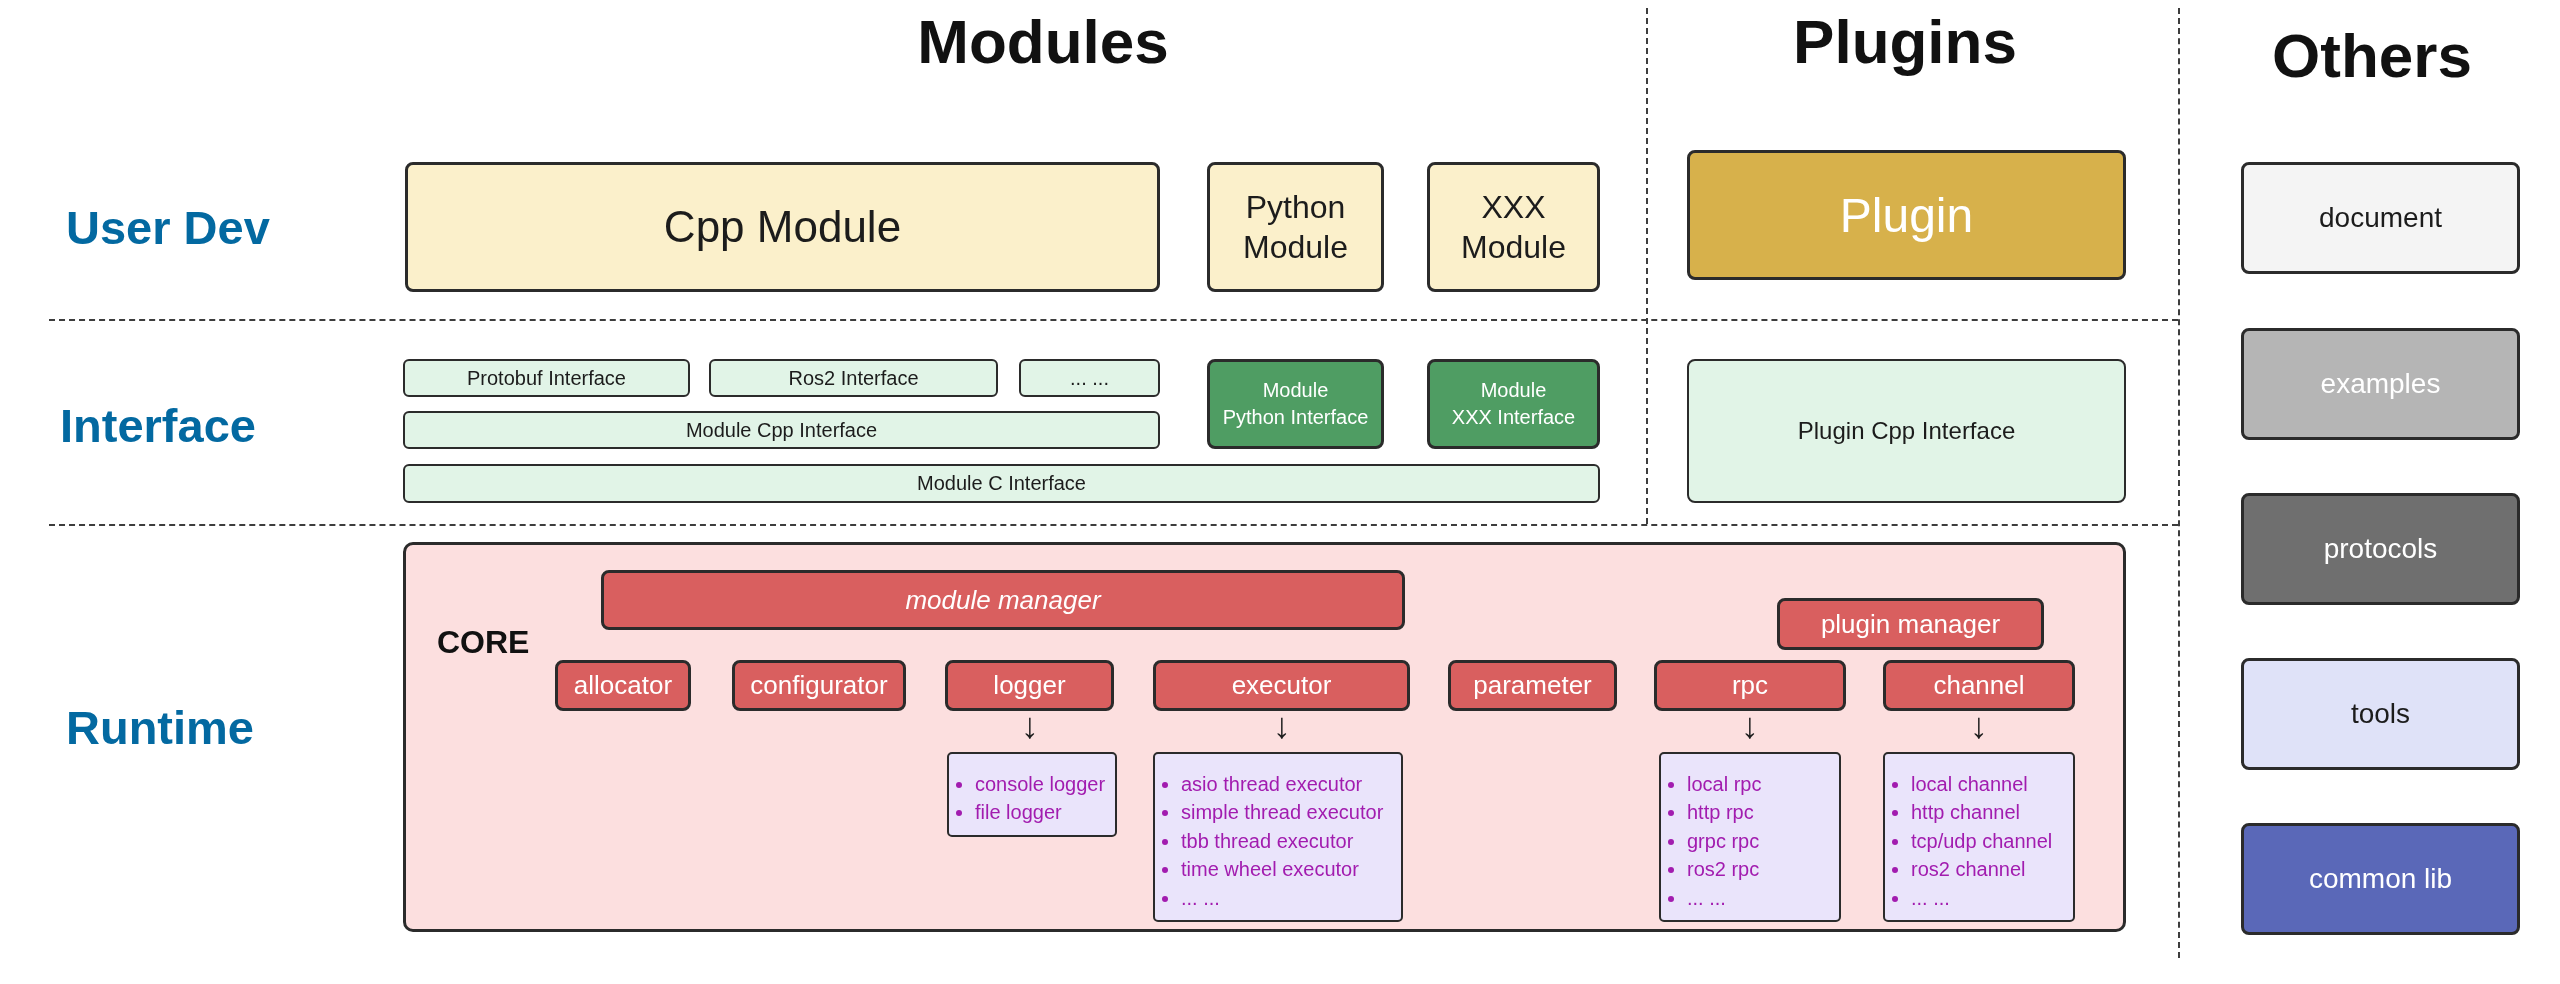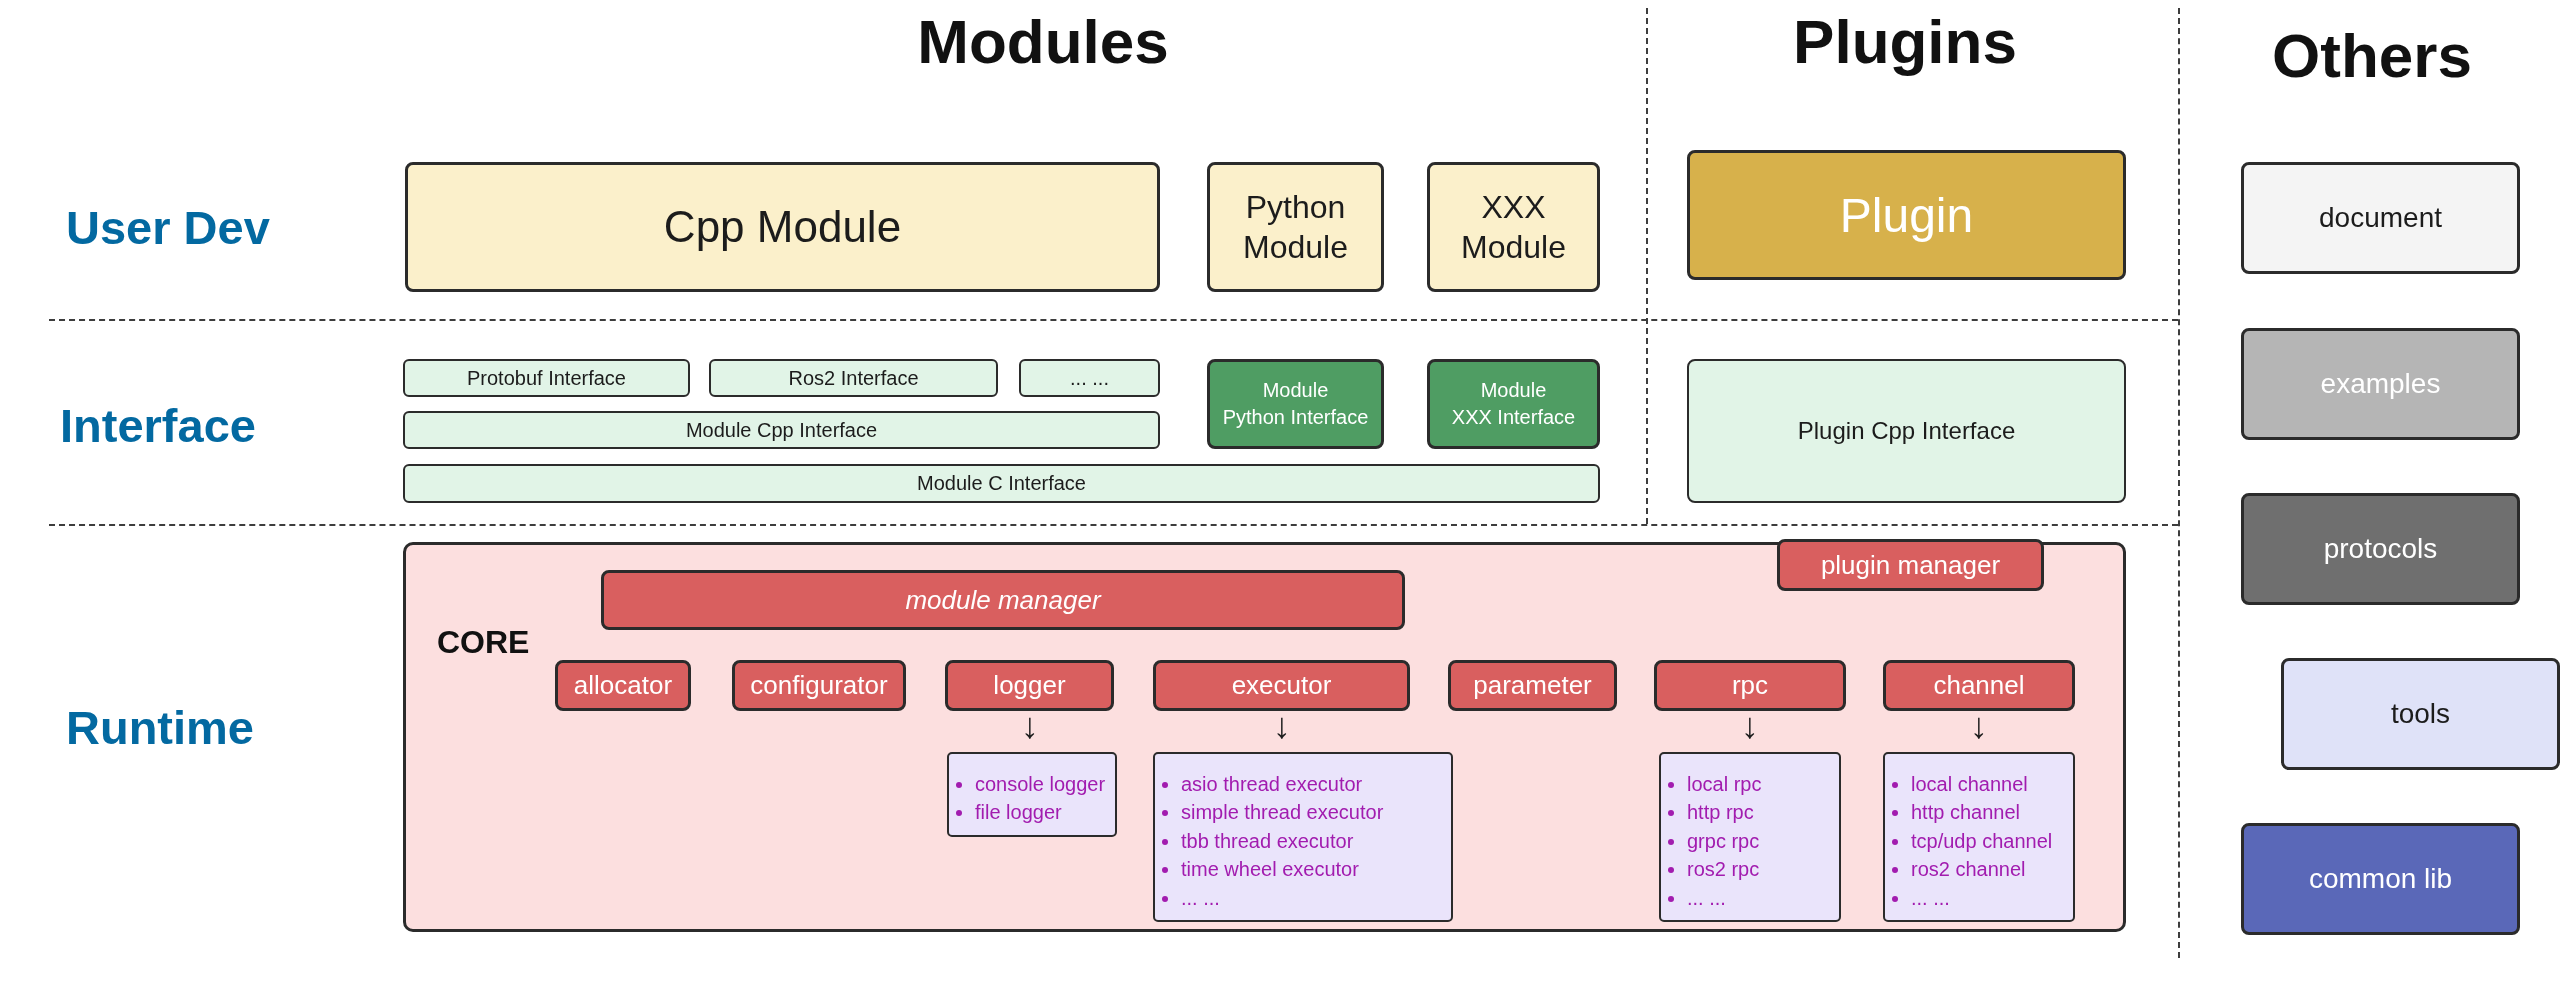--- a/index.html
+++ b/index.html
@@ -79,21 +79,21 @@
       <span class="blk">XXX Interface</span>
     </div>
   </div>
 
   <div class="box mint" style="left:1687px;top:359px;width:439px;height:144px;font-size:24px;border-width:2.5px;">Plugin Cpp Interface</div>
 
   <div class="box pink" style="left:403px;top:542px;width:1723px;height:390px;"></div>
   <div class="core-label" style="left:437px;top:624px;">CORE</div>
 
   <div class="box red" style="left:601px;top:570px;width:804px;height:60px;font-style:italic;">module manager</div>
-  <div class="box red" style="left:1777px;top:539px;width:267px;height:52px;">plugin manager</div>
+  <div class="box red" style="left:1777px;top:598px;width:267px;height:52px;">plugin manager</div>
 
   <div class="box red" style="left:555px;top:660px;width:136px;height:51px;">allocator</div>
   <div class="box red" style="left:732px;top:660px;width:174px;height:51px;">configurator</div>
   <div class="box red" style="left:945px;top:660px;width:169px;height:51px;">logger</div>
   <div class="box red" style="left:1153px;top:660px;width:257px;height:51px;">executor</div>
   <div class="box red" style="left:1448px;top:660px;width:169px;height:51px;">parameter</div>
   <div class="box red" style="left:1654px;top:660px;width:192px;height:51px;">rpc</div>
   <div class="box red" style="left:1883px;top:660px;width:192px;height:51px;">channel</div>
 
   <div class="arrow" style="left:1030px;top:708px;">↓</div>
@@ -101,21 +101,21 @@
   <div class="arrow" style="left:1750px;top:708px;">↓</div>
   <div class="arrow" style="left:1979px;top:708px;">↓</div>
 
   <div class="box lav" style="left:947px;top:752px;width:170px;">
     <ul>
       <li>console logger</li>
       <li>file logger</li>
     </ul>
   </div>
 
-  <div class="box lav" style="left:1153px;top:752px;width:300px;">
+  <div class="box lav" style="left:1153px;top:752px;width:250px;">
     <ul>
       <li>asio thread executor</li>
       <li>simple thread executor</li>
       <li>tbb thread executor</li>
       <li>time wheel executor</li>
       <li>... ...</li>
     </ul>
   </div>
 
   <div class="box lav" style="left:1659px;top:752px;width:182px;">
@@ -134,16 +134,16 @@
       <li>http channel</li>
       <li>tcp/udp channel</li>
       <li>ros2 channel</li>
       <li>... ...</li>
     </ul>
   </div>
 
   <div class="box other gray-light" style="left:2241px;top:162px;width:279px;height:112px;">document</div>
   <div class="box other gray-mid" style="left:2241px;top:328px;width:279px;height:112px;">examples</div>
   <div class="box other gray-dark" style="left:2241px;top:493px;width:279px;height:112px;">protocols</div>
-  <div class="box other periwinkle" style="left:2241px;top:658px;width:279px;height:112px;margin-left:40px;">tools</div>
+  <div class="box other periwinkle" style="left:2241px;top:658px;width:279px;height:112px;">tools</div>
   <div class="box other indigo" style="left:2241px;top:823px;width:279px;height:112px;">common lib</div>
 
 </div>
 
 </body></html>

